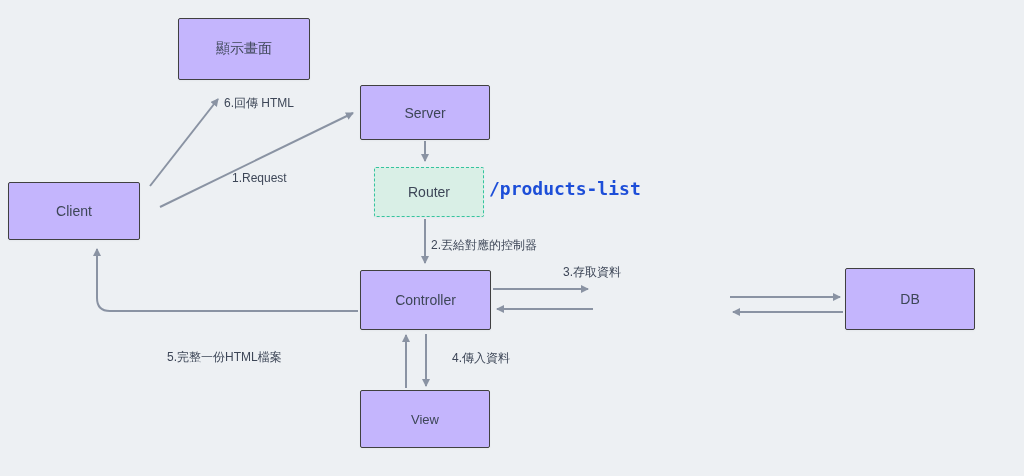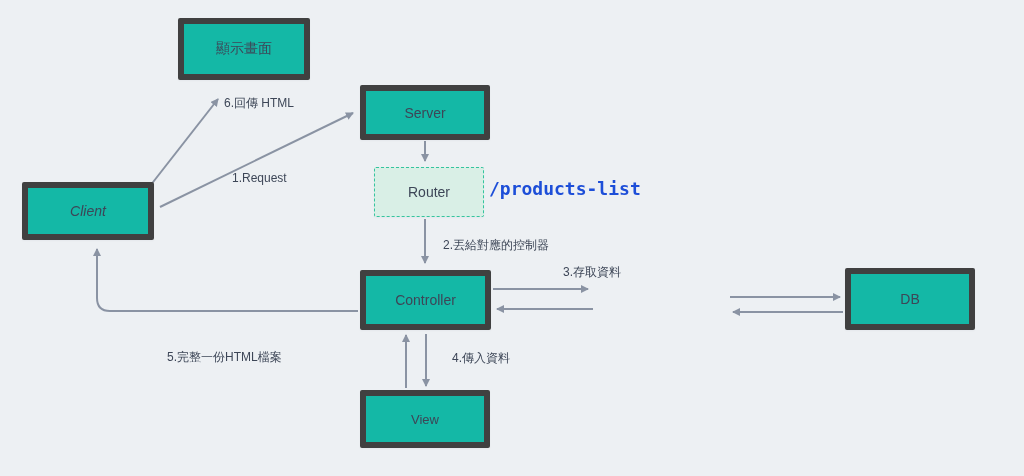--- a/index.html
+++ b/index.html
@@ -11,22 +11,22 @@
     position:relative;
     width:1024px;height:476px;
     background:#edf0f3;
     overflow:hidden;
   }
   .arrow-layer{
     position:absolute;left:0;top:0;width:1024px;height:476px;
   }
   .node{
     position:absolute;
-    background:#14b8a6;
-    border:6px solid #404040;
+    background:#c4b5fd;
+    border:1px solid #404040;
     border-radius:2px;
     display:flex;align-items:center;justify-content:center;
     color:#3d4657;
     font-size:14px;
     box-shadow:0 1px 2px rgba(40,50,70,0.04);
     box-sizing:border-box;
   }
   .node.router{
     background:#d9efe6;
     border:1.5px dashed #35c49e;
@@ -43,29 +43,29 @@
     font-family:"DejaVu Sans Mono","Liberation Mono",monospace;
     font-weight:bold;
     font-size:18px;
     color:#1d4ed8;
     white-space:nowrap;
   }
   
   .n-display{left:178px;top:18px;width:132px;height:62px;}
   .n-server{left:360px;top:85px;width:130px;height:55px;}
   .n-router{left:374px;top:167px;width:110px;height:50px;}
-  .n-client{left:22px;top:182px;width:132px;height:58px;font-style:italic;}
+  .n-client{left:8px;top:182px;width:132px;height:58px;}
   .n-controller{left:360px;top:270px;width:131px;height:60px;}
   .n-model{left:595px;top:268px;width:133px;height:62px;}
   .n-db{left:845px;top:268px;width:130px;height:62px;}
   .n-view{left:360px;top:390px;width:130px;height:58px;font-size:13px;}
   
   .l-request{left:232px;top:171px;}
   .l-return-html{left:224px;top:95px;}
-  .l-dispatch{left:431px;top:237px;margin-left:12px;}
+  .l-dispatch{left:431px;top:237px;}
   .l-fetch{left:518px;top:264px;margin-left:45px;}
   .l-pass{left:452px;top:350px;}
   .l-full-html{left:167px;top:322px;margin-top:27px;}
 </style>
 </head>
 <body>
 
 <div class="canvas">
 
   <svg class="arrow-layer" width="1024" height="476" viewBox="0 0 1024 476">

